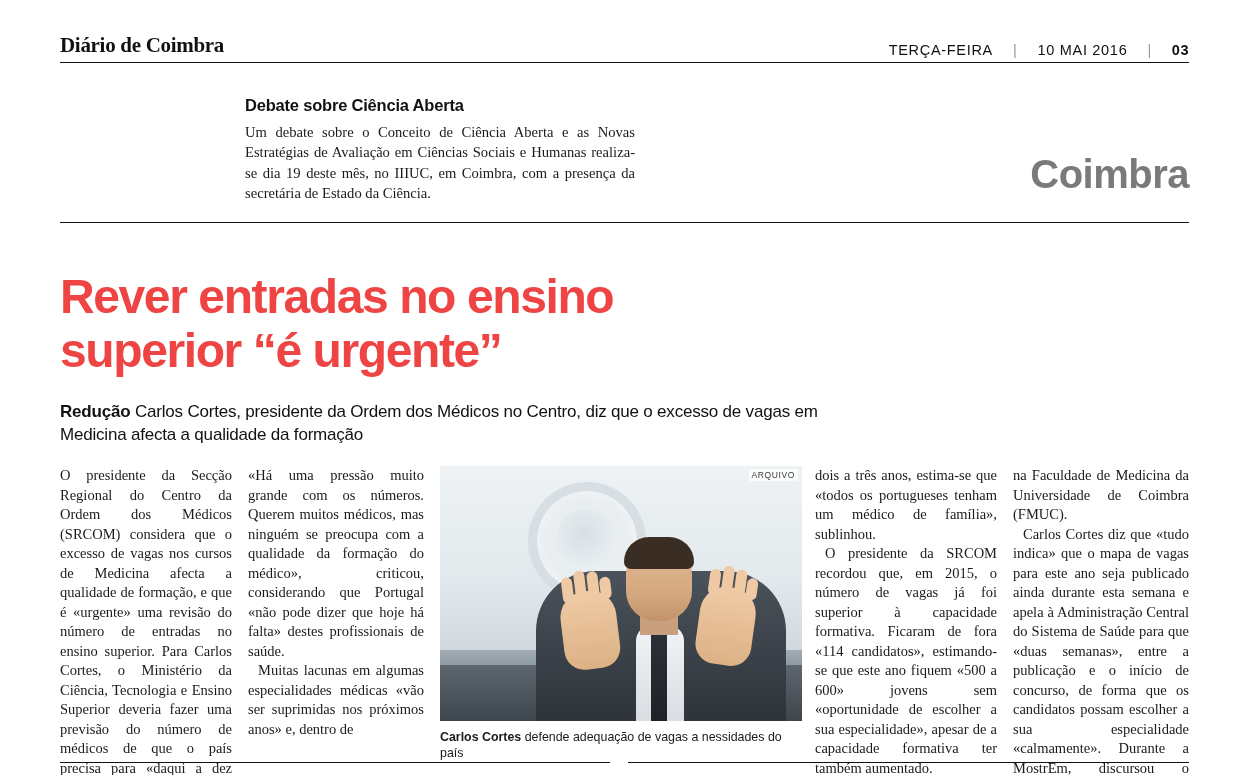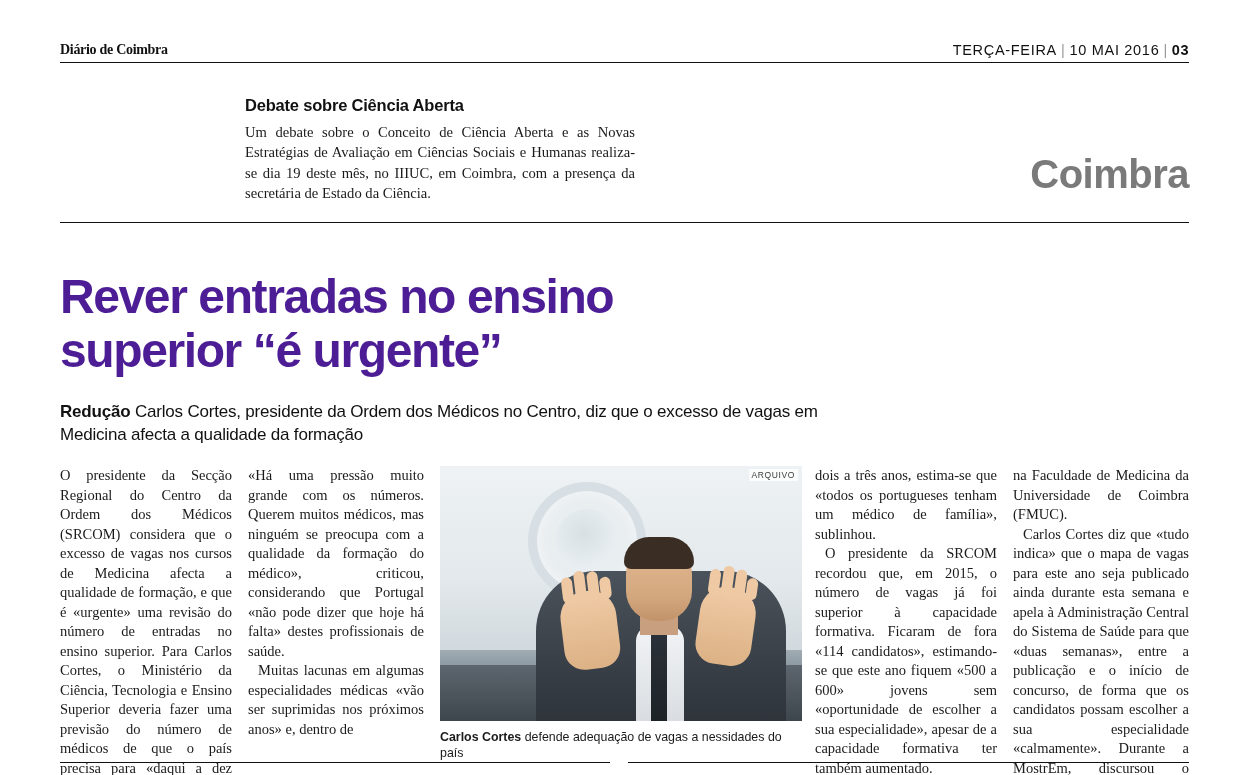--- a/index.html
+++ b/index.html
@@ -19,35 +19,35 @@
   .masthead {
     position: absolute;
     left: 60px; top: 24px; right: 60px;
     height: 34px;
     display: flex;
     align-items: flex-end;
     justify-content: space-between;
   }
   .masthead-logo {
     font-family: "Liberation Serif", serif;
-    font-size: 14px;
+    font-size: 21px;
     font-weight: bold;
     letter-spacing: -0.3px;
     color: #111;
     white-space: nowrap;
   }
   .masthead-logo .sep { font-weight: bold; }
   .masthead-right {
     font-family: "Liberation Sans", sans-serif;
     font-size: 14.5px;
     letter-spacing: 0.7px;
     color: #111;
     display: flex;
     align-items: flex-start;
-    gap: 4px;
+    gap: 20px;
     white-space: nowrap;
   }
   .masthead-right .bar { color: #999; font-weight: 300; }
   .masthead-right .page { font-weight: bold; letter-spacing: 0.5px; }
 
   .rule-top {
     position: absolute;
     left: 60px; right: 60px; top: 62px;
     border-top: 1px solid #111;
   }
@@ -94,21 +94,21 @@
   
   .headline {
     position: absolute;
     left: 60px; top: 238px;
     width: 740px;
     font-family: "Liberation Sans", sans-serif;
     font-weight: bold;
     font-size: 48px;
     line-height: 1.12;
     letter-spacing: -1.4px;
-    color: #4c1d95;
+    color: #ef4444;
   }
 
   
   .standfirst {
     position: absolute;
     left: 60px; top: 400px;
     width: 760px;
     font-family: "Liberation Sans", sans-serif;
     font-size: 17px;
     line-height: 1.38;

